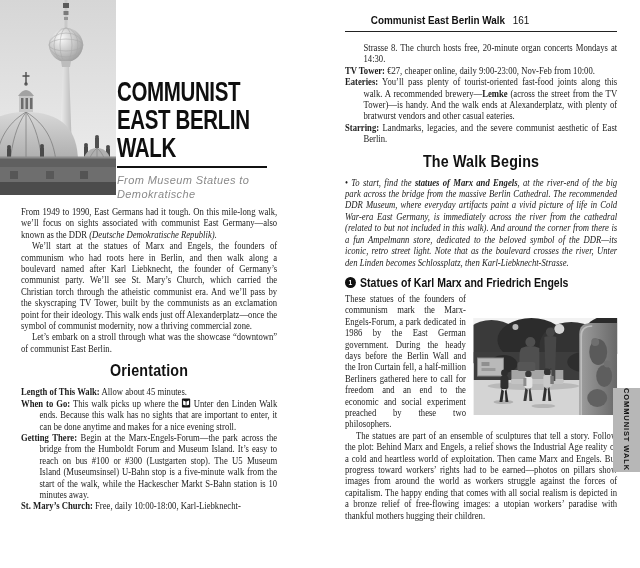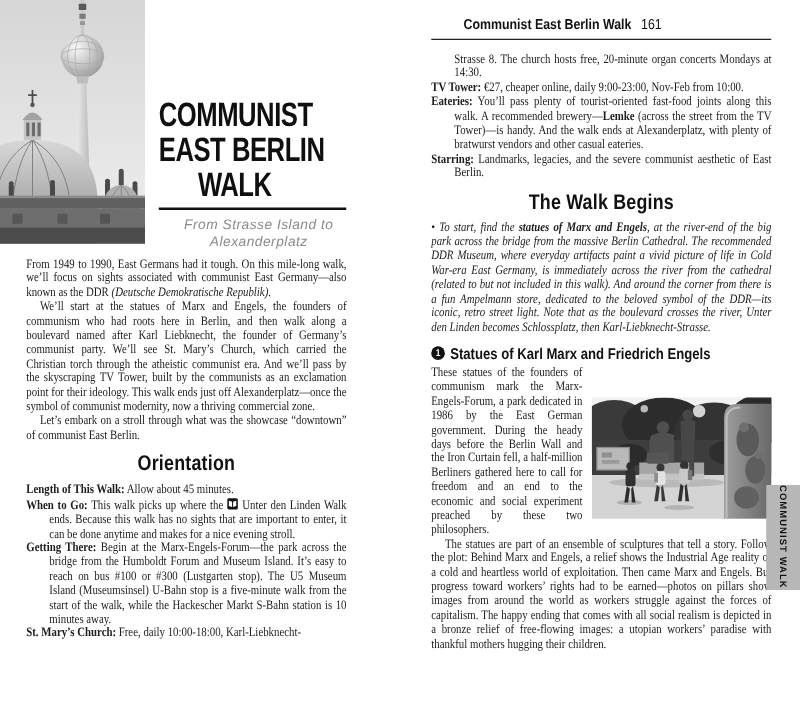--- a/index.html
+++ b/index.html
@@ -2,21 +2,21 @@
 <html><head>
 <meta charset="utf-8">
 <style>
   html,body{margin:0;padding:0;}
   body{
     width:640px;height:568px;position:relative;background:#ffffff;
     font-family:"Liberation Serif",serif;color:#1c1c1c;overflow:hidden;
   }
   
   .photo-left{position:absolute;left:0;top:0;width:116px;height:195px;display:block;}
-  .title-block{position:absolute;left:127px;top:78px;width:160px;text-align:center;}
+  .title-block{position:absolute;left:117px;top:78px;width:160px;}
   .title-line{
     font-family:"Liberation Sans",sans-serif;font-weight:bold;font-size:27px;
     line-height:28px;color:#0f0f0f;letter-spacing:-0.5px;white-space:nowrap;
     transform:scaleX(0.76);transform-origin:left center;
   }
   .title-rule{width:150px;border-top:2px solid #111;margin-top:4px;}
   .subtitle{
     font-family:"Liberation Sans",sans-serif;font-style:italic;font-size:11px;
     line-height:14px;color:#8a8a8a;margin-top:5px;letter-spacing:0.4px;
   }
@@ -153,22 +153,22 @@
   <rect x="46" y="171" width="8" height="8" fill="#585858"></rect>
   <rect x="80" y="171" width="8" height="8" fill="#545454"></rect>
 </svg>
 
 <div class="title-block">
   <div class="title-line">COMMUNIST</div>
   <div class="title-line">EAST BERLIN</div>
   <div class="title-line">WALK</div>
   <div class="title-rule"></div>
   <div class="subtitle">
-    <span>From Strasse Island to</span><br>
-    <span>Alexanderplatz</span>
+    <span>From Museum Statues to</span><br>
+    <span>Demokratische</span>
   </div>
 </div>
 
 <div class="col col-left">
   <p><span>From 1949 to 1990, East Germans had it tough. On this mile-long walk, we’ll focus on sights associated with communist East Germany—also known as the DDR </span><span class="it">(Deutsche Demokratische Republik)</span><span>.</span></p>
   <p class="indent">We’ll start at the statues of Marx and Engels, the founders of communism who had roots here in Berlin, and then walk along a boulevard named after Karl Liebknecht, the founder of Germany’s communist party. We’ll see St. Mary’s Church, which carried the Christian torch through the atheistic communist era. And we’ll pass by the skyscraping TV Tower, built by the communists as an exclamation point for their ideology. This walk ends just off Alexanderplatz—once the symbol of communist modernity, now a thriving commercial zone.</p>
   <p class="indent">Let’s embark on a stroll through what was the showcase “downtown” of communist East Berlin.</p>
 
   <h2 class="h-sans">Orientation</h2>
 

